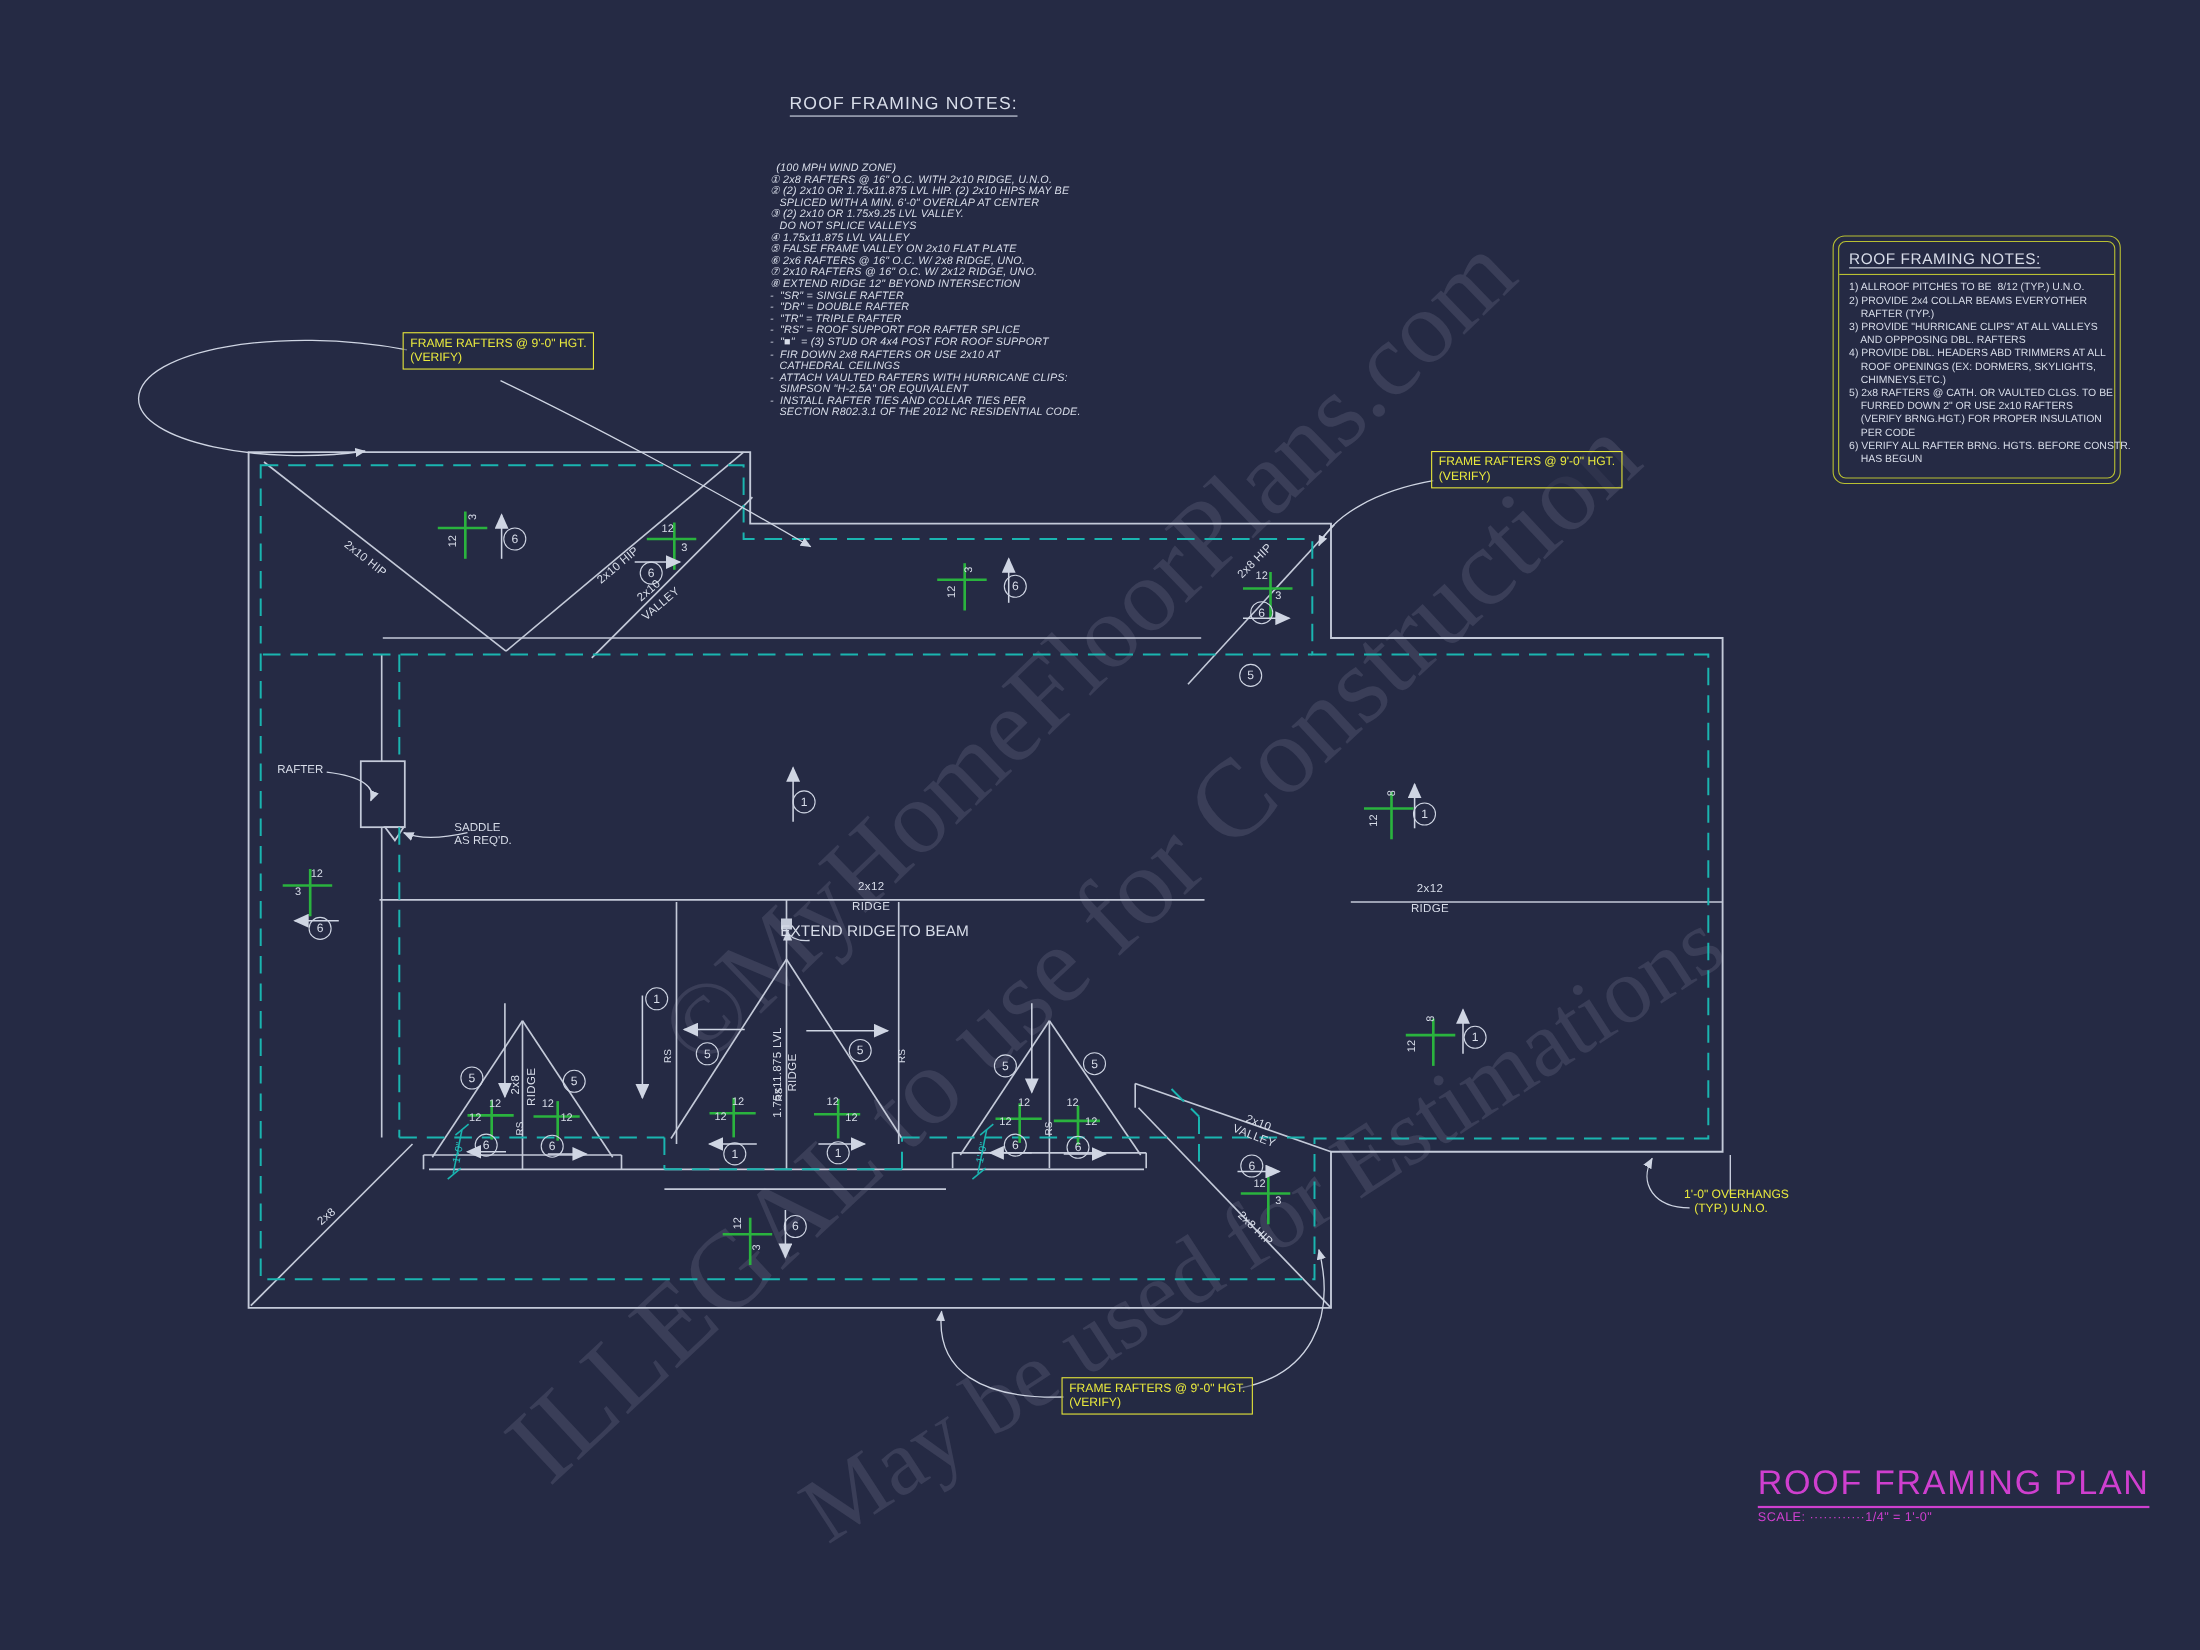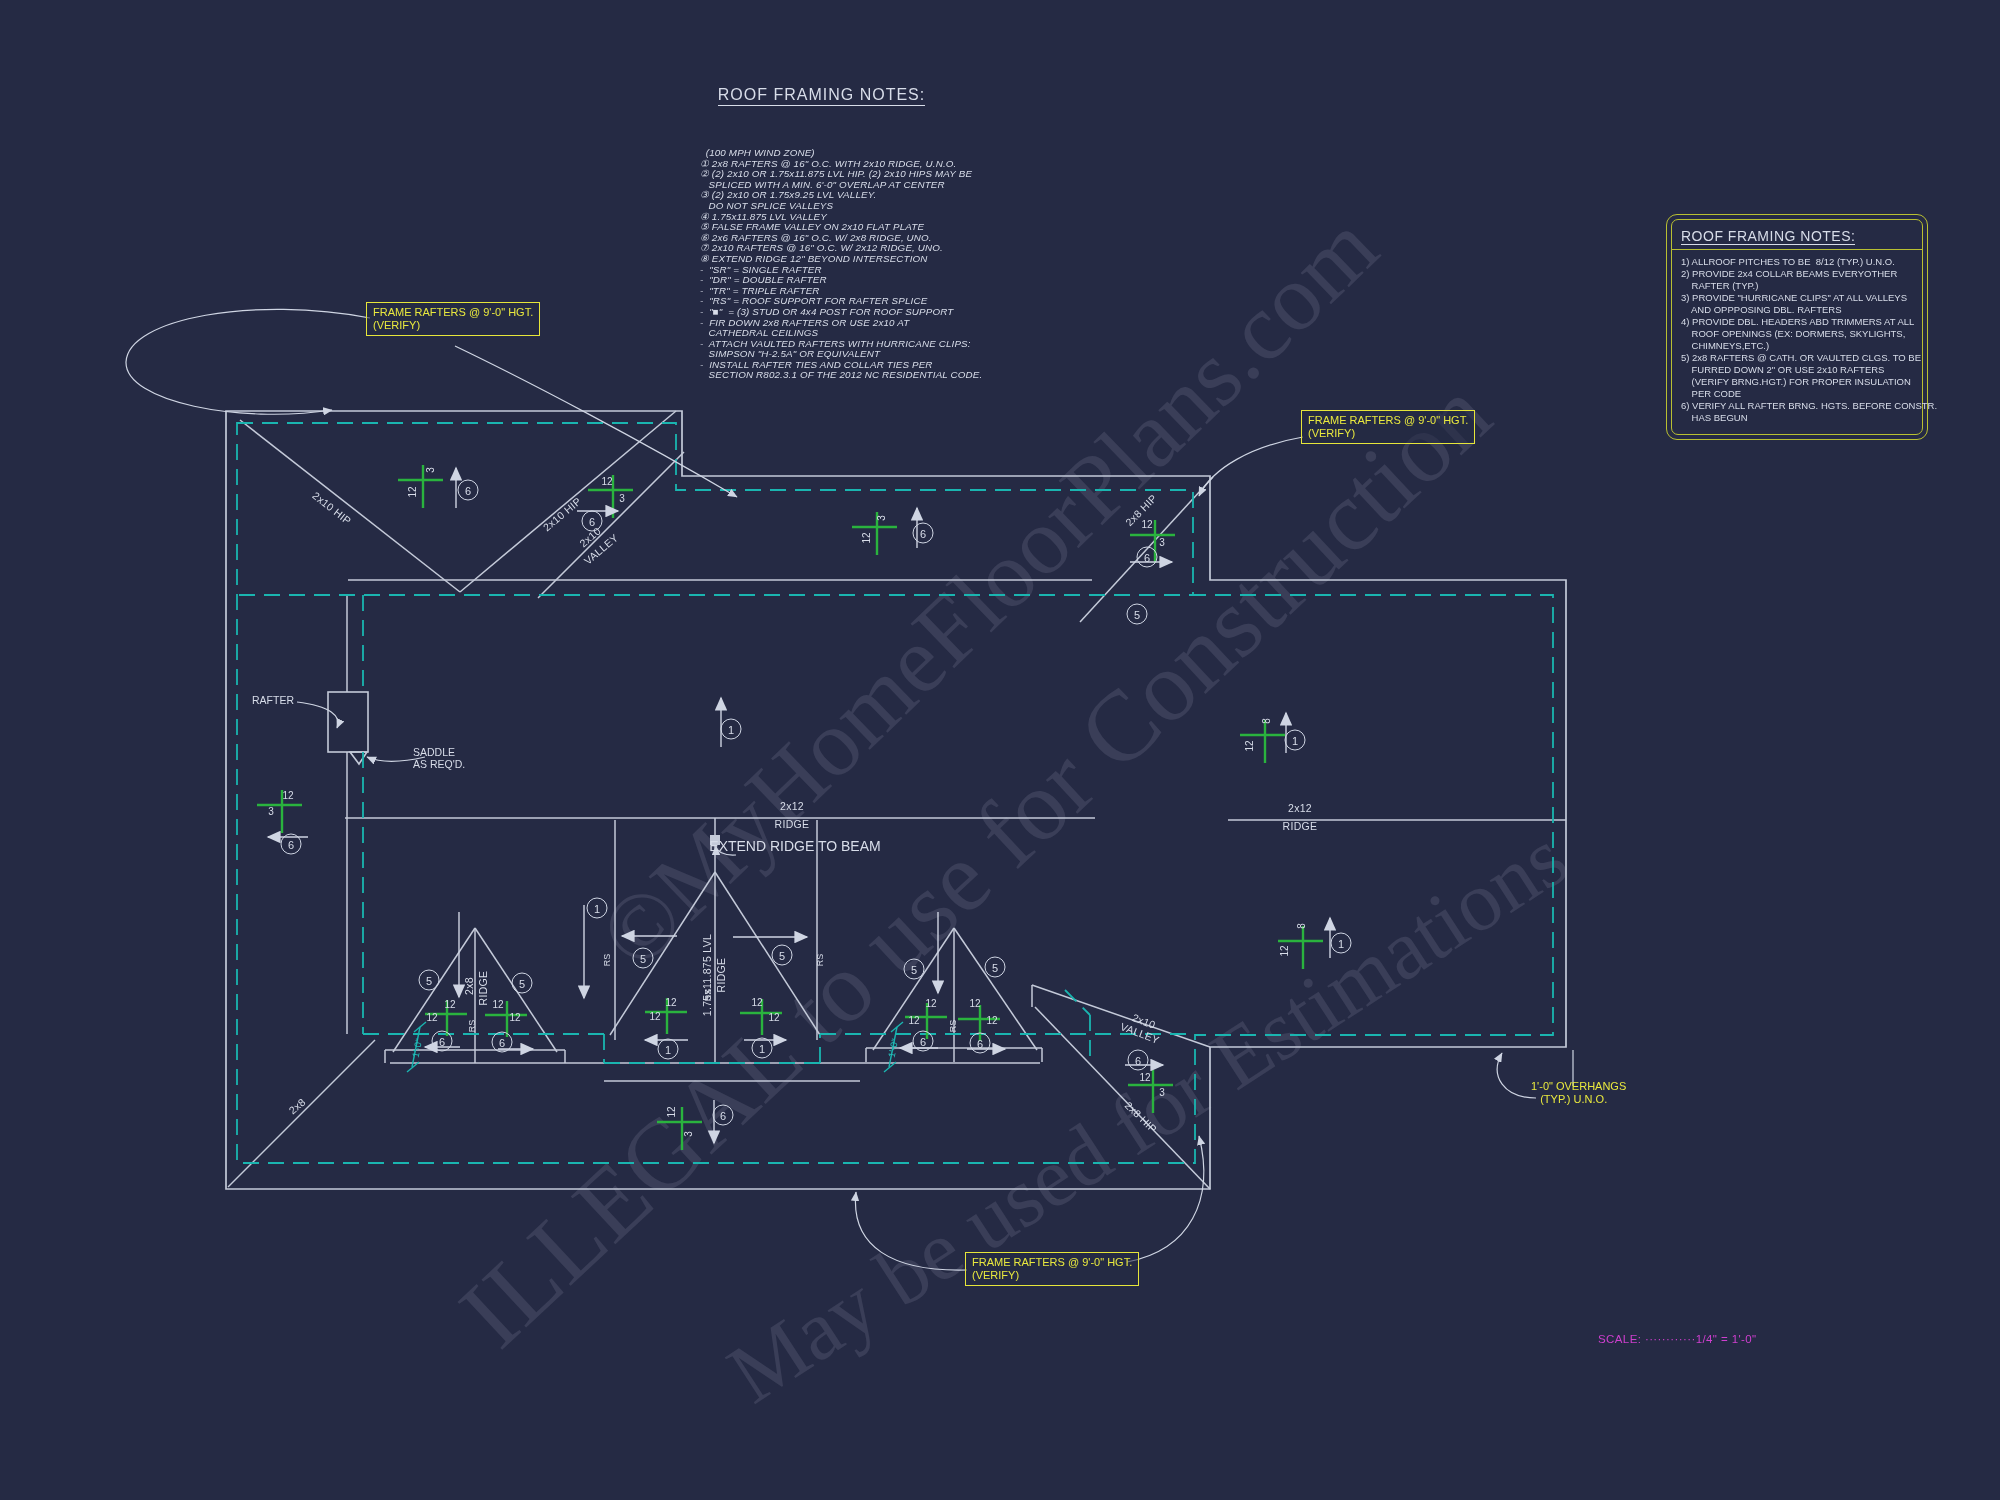--- a/index.html
+++ b/index.html
@@ -334,16 +334,17 @@
   <div class="ck" style="left:995px;top:967px;">5</div>
 
   <div class="ck" style="left:731px;top:729px;">1</div>
   <div class="ck" style="left:597px;top:908px;">1</div>
   <div class="ck" style="left:1295px;top:740px;">1</div>
   <div class="ck" style="left:1341px;top:943px;">1</div>
   <div class="ck" style="left:668px;top:1049px;">1</div>
   <div class="ck" style="left:762px;top:1048px;">1</div>
 
   <div id="title-block">
+    <div class="big">ROOF FRAMING PLAN</div>
     <div class="scl">SCALE: ············1/4" = 1'-0"</div>
   </div>
 
 </div>
 
 </body></html>

